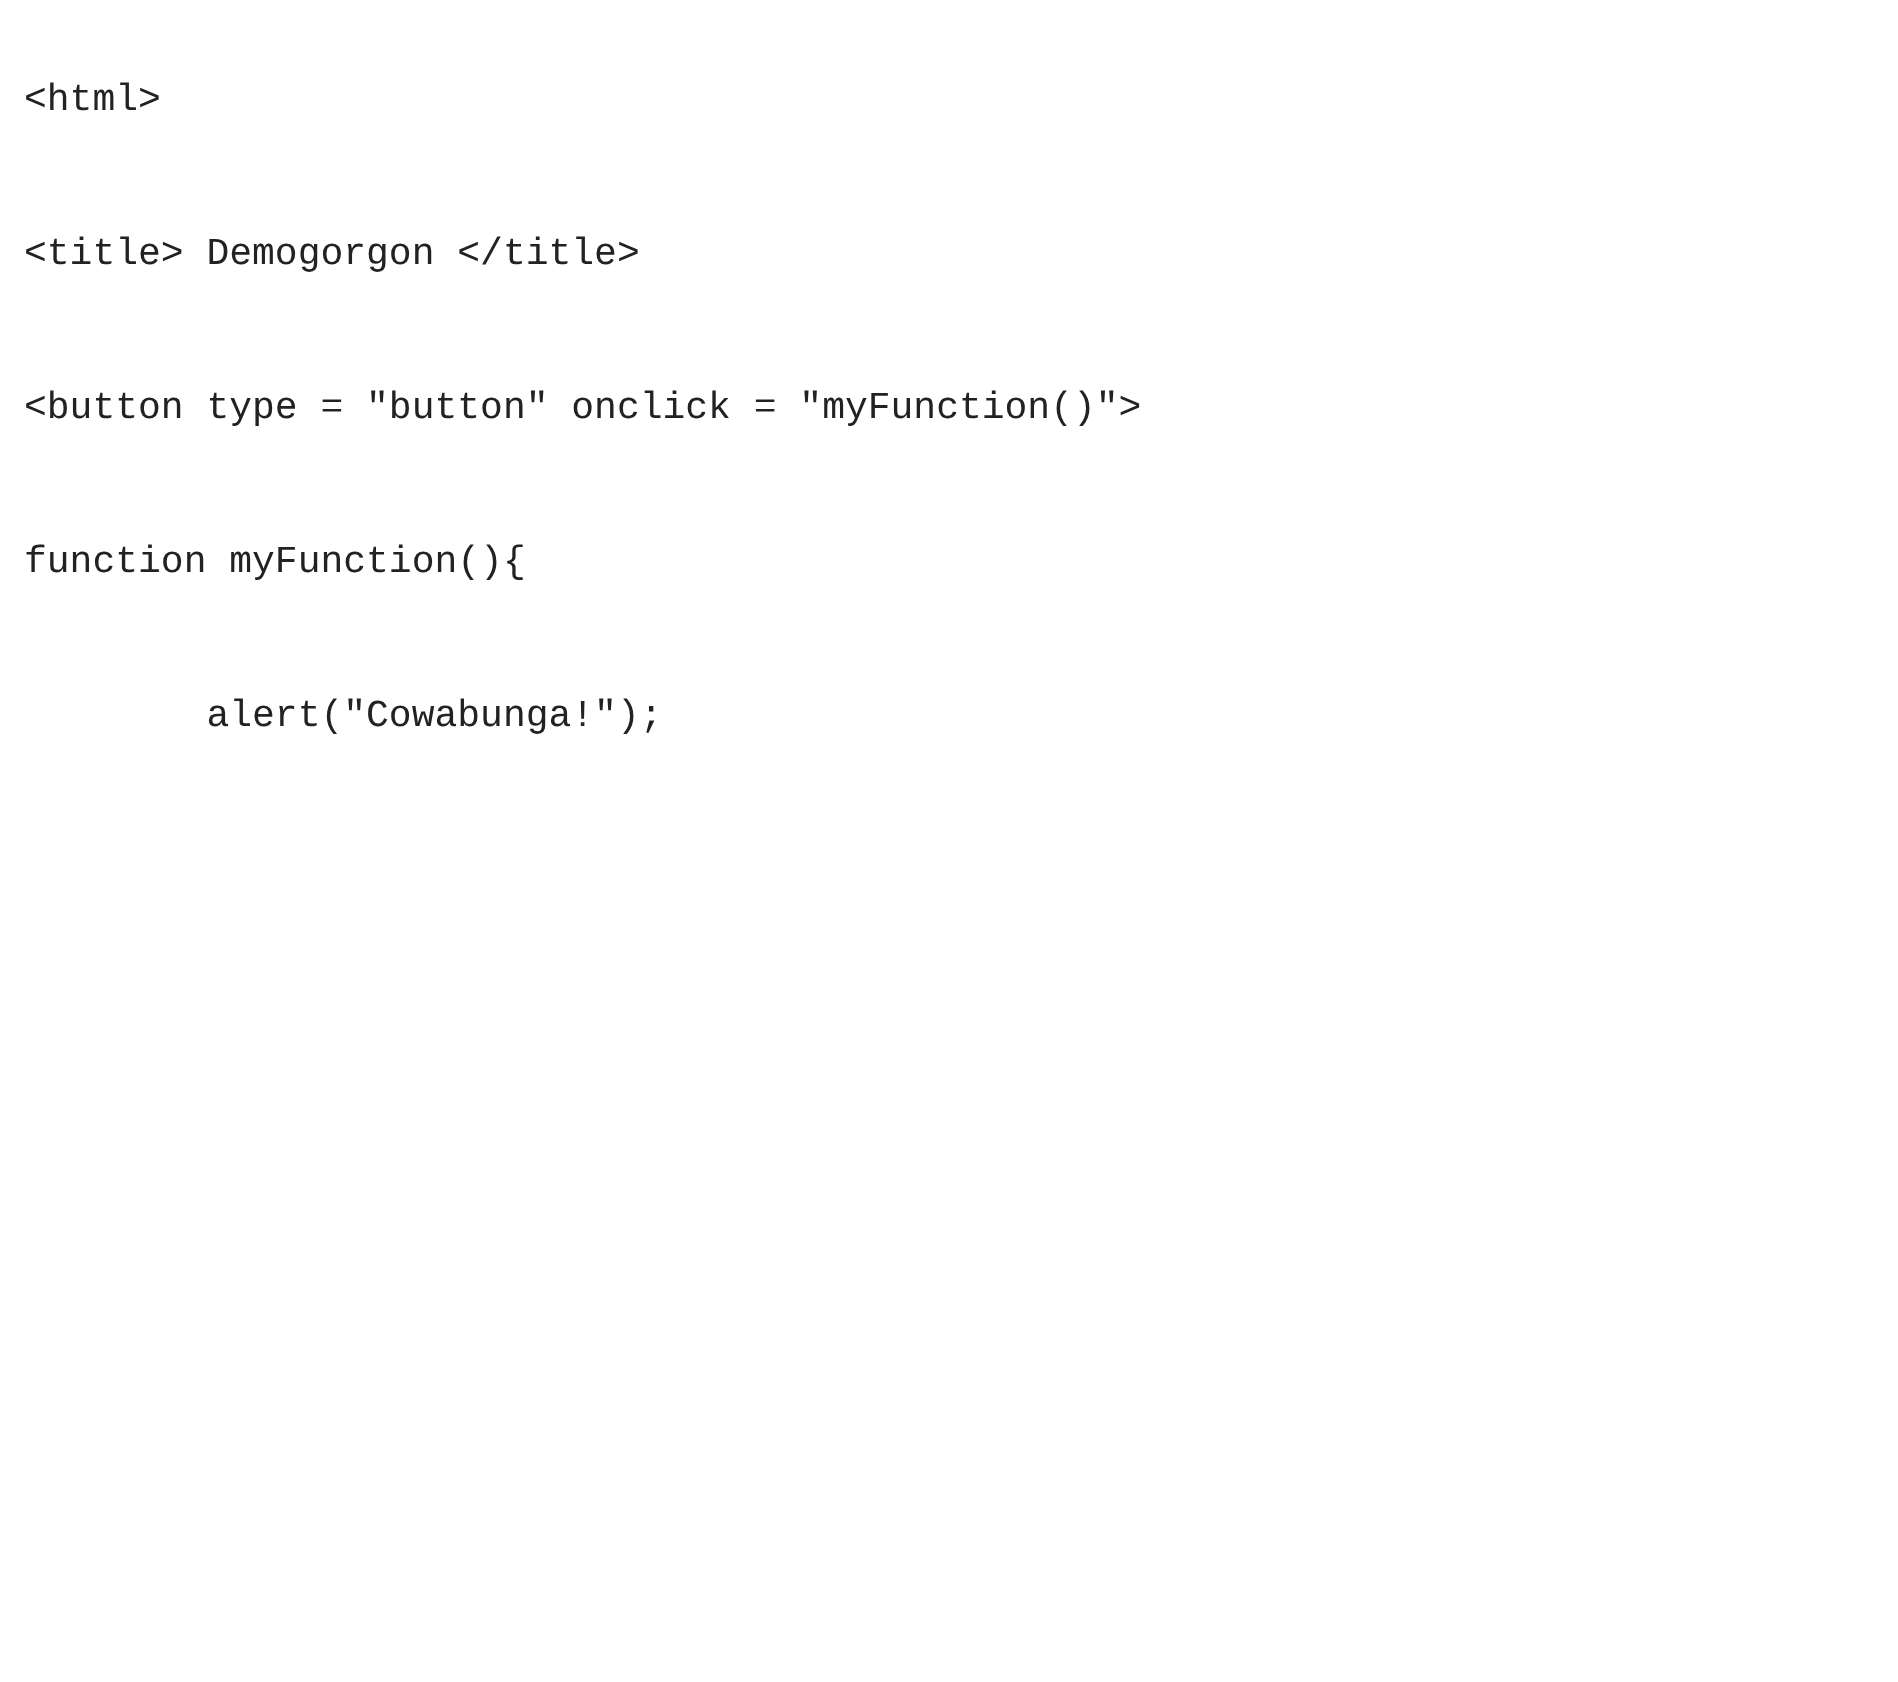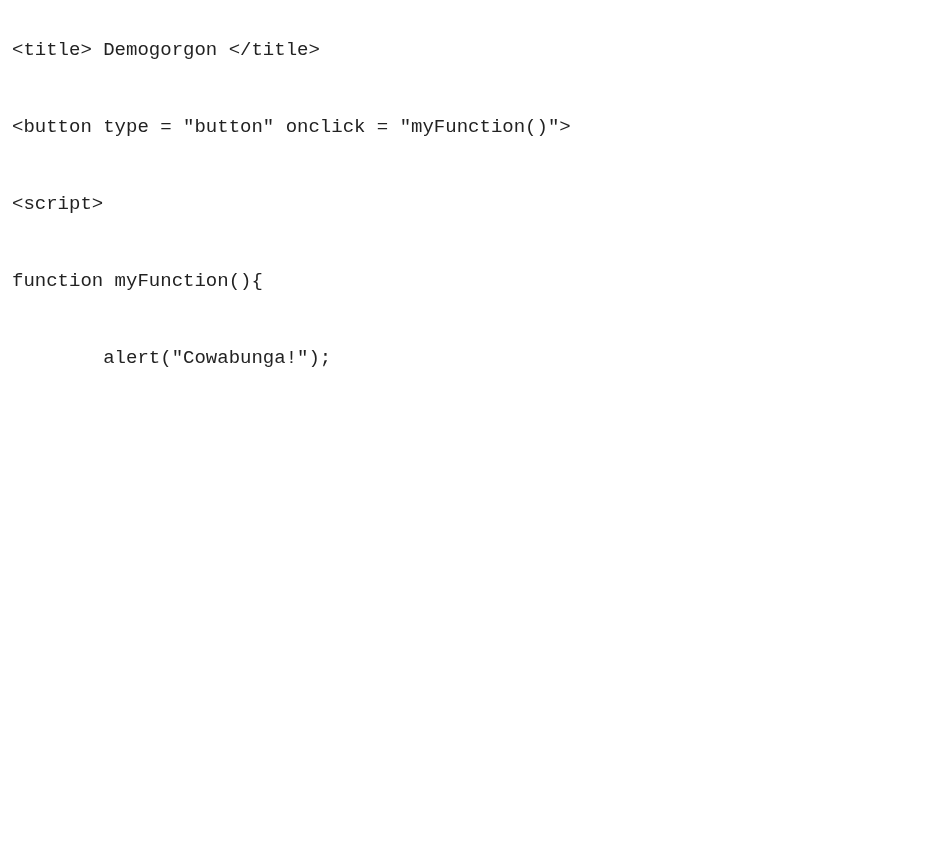--- a/index.html
+++ b/index.html
@@ -22,22 +22,22 @@
     margin-bottom: 24px;
   }
   .line:last-child {
     margin-bottom: 0;
   }
 </style>
 </head>
 <body>
 
 <div class="code-block">
+<span class="line">&lt;html&gt;</span>
 <span class="line">&lt;title&gt; Demogorgon &lt;/title&gt;</span>
 <span class="line">&lt;button type = "button" onclick = "myFunction()"&gt;</span>
-<span class="line">&lt;script&gt;</span>
 <span class="line">function myFunction(){</span>
 <span class="line">        alert("Cowabunga!");</span>
 
 
 
 
 </div>
 
 </body></html>

